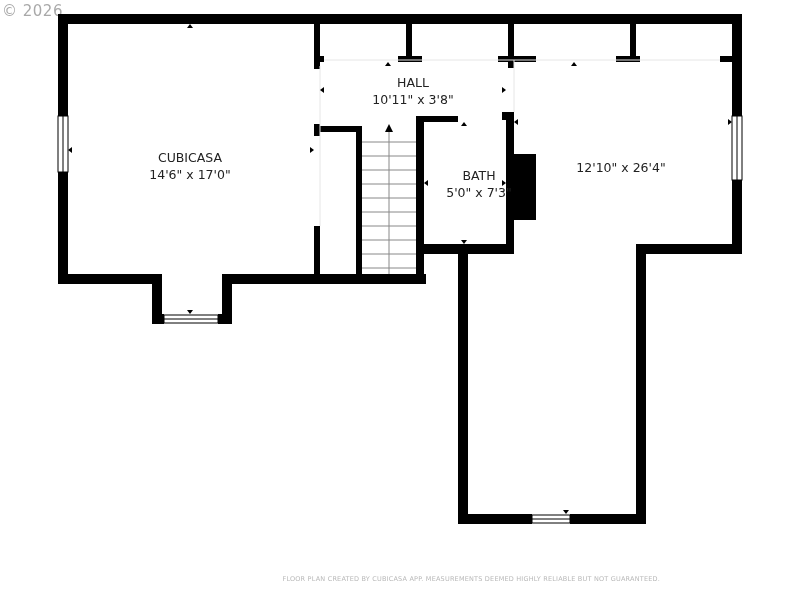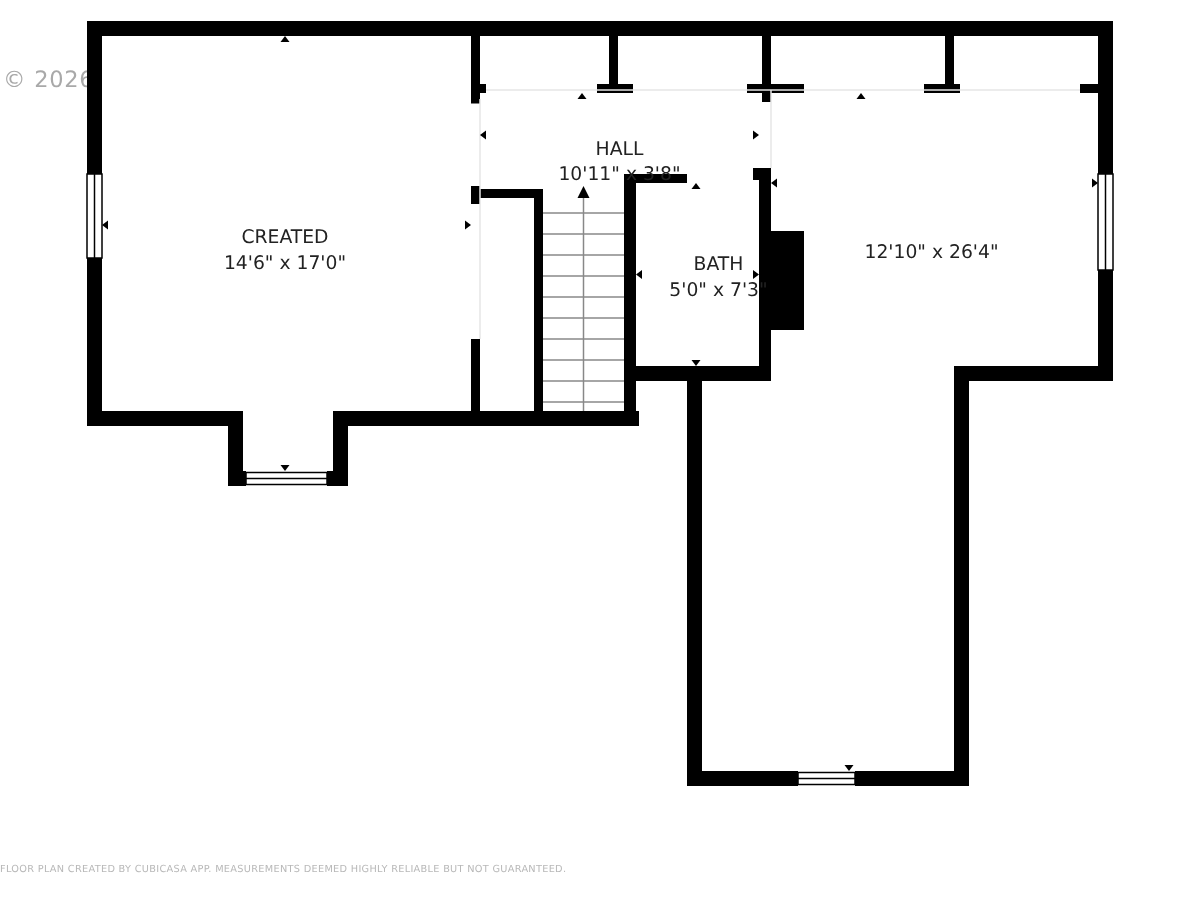--- a/index.html
+++ b/index.html
@@ -1,18 +1,18 @@
 <!DOCTYPE html>
 <html><head>
 <meta charset="utf-8">
 <style>
   html, body { margin:0; padding:0; background:#ffffff; }
   body { width:800px; height:600px; position:relative; overflow:hidden; font-family:"DejaVu Sans", sans-serif; }
-  .copyright { position:absolute; left:2px; top:2px; font-size:15px; color:#a9a9a9; font-family:"DejaVu Sans", sans-serif; letter-spacing:0.5px;margin-top:42px; }
-  .footer { position:absolute; left:0; width:660px; top:575px; text-align:left; font-size:6.5px; color:#b8b8b8; letter-spacing:0.2px; }
+  .copyright { position:absolute; left:2px; top:2px; font-size:15px; color:#a9a9a9; font-family:"DejaVu Sans", sans-serif; letter-spacing:0.5px; }
+  .footer { position:absolute; left:0; width:660px; top:575px; text-align:right; font-size:6.5px; color:#b8b8b8; letter-spacing:0.2px; }
   svg { position:absolute; left:0; top:0; }
   .room-label { position:absolute; text-align:center; font-size:12.5px; color:#222; line-height:17px; white-space:nowrap; transform:translateX(-50%); }
 </style>
 </head>
 <body>
 
 <div class="copyright">© 2026</div>
 
 <svg width="800" height="600">
   <g fill="#000">
@@ -120,25 +120,25 @@
     <polygon points="424,183 428,180 428,186"></polygon>
     <polygon points="506,183 502,180 502,186"></polygon>
     <polygon points="464,244 461,240 467,240"></polygon>
     <polygon points="514,122 518,119 518,125"></polygon>
     <polygon points="732,122 728,119 728,125"></polygon>
     <polygon points="566,514 563,510 569,510"></polygon>
   </g>
 </svg>
 
 <div class="room-label" style="left:190px; top:149px;">
-  <div>CREATED</div>
+  <div>CUBICASA</div>
   <div>14'6" x 17'0"</div>
 </div>
 
-<div class="room-label" style="left:413px; top:74px;margin-top:16px;">
+<div class="room-label" style="left:413px; top:74px;">
   <div>HALL</div>
   <div>10'11" x 3'8"</div>
 </div>
 
 <div class="room-label" style="left:479px; top:167px;">
   <div>BATH</div>
   <div>5'0" x 7'3"</div>
 </div>
 
 <div class="room-label" style="left:621px; top:159px;">

